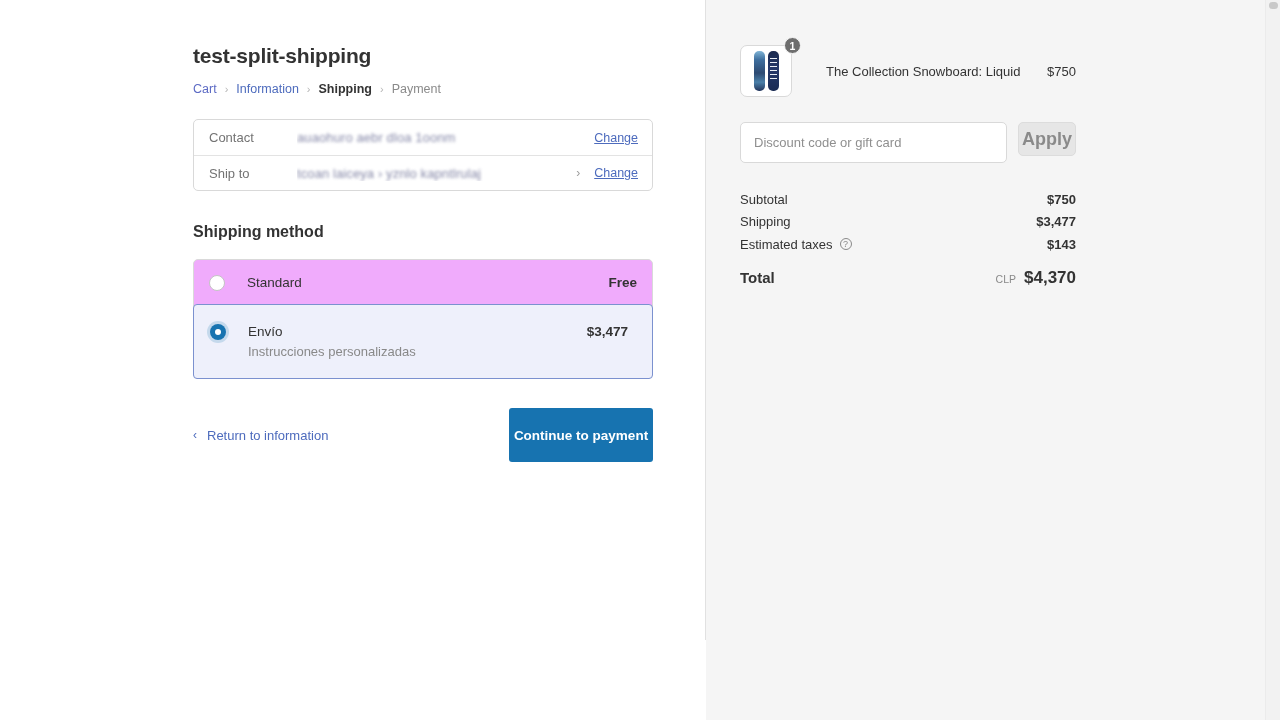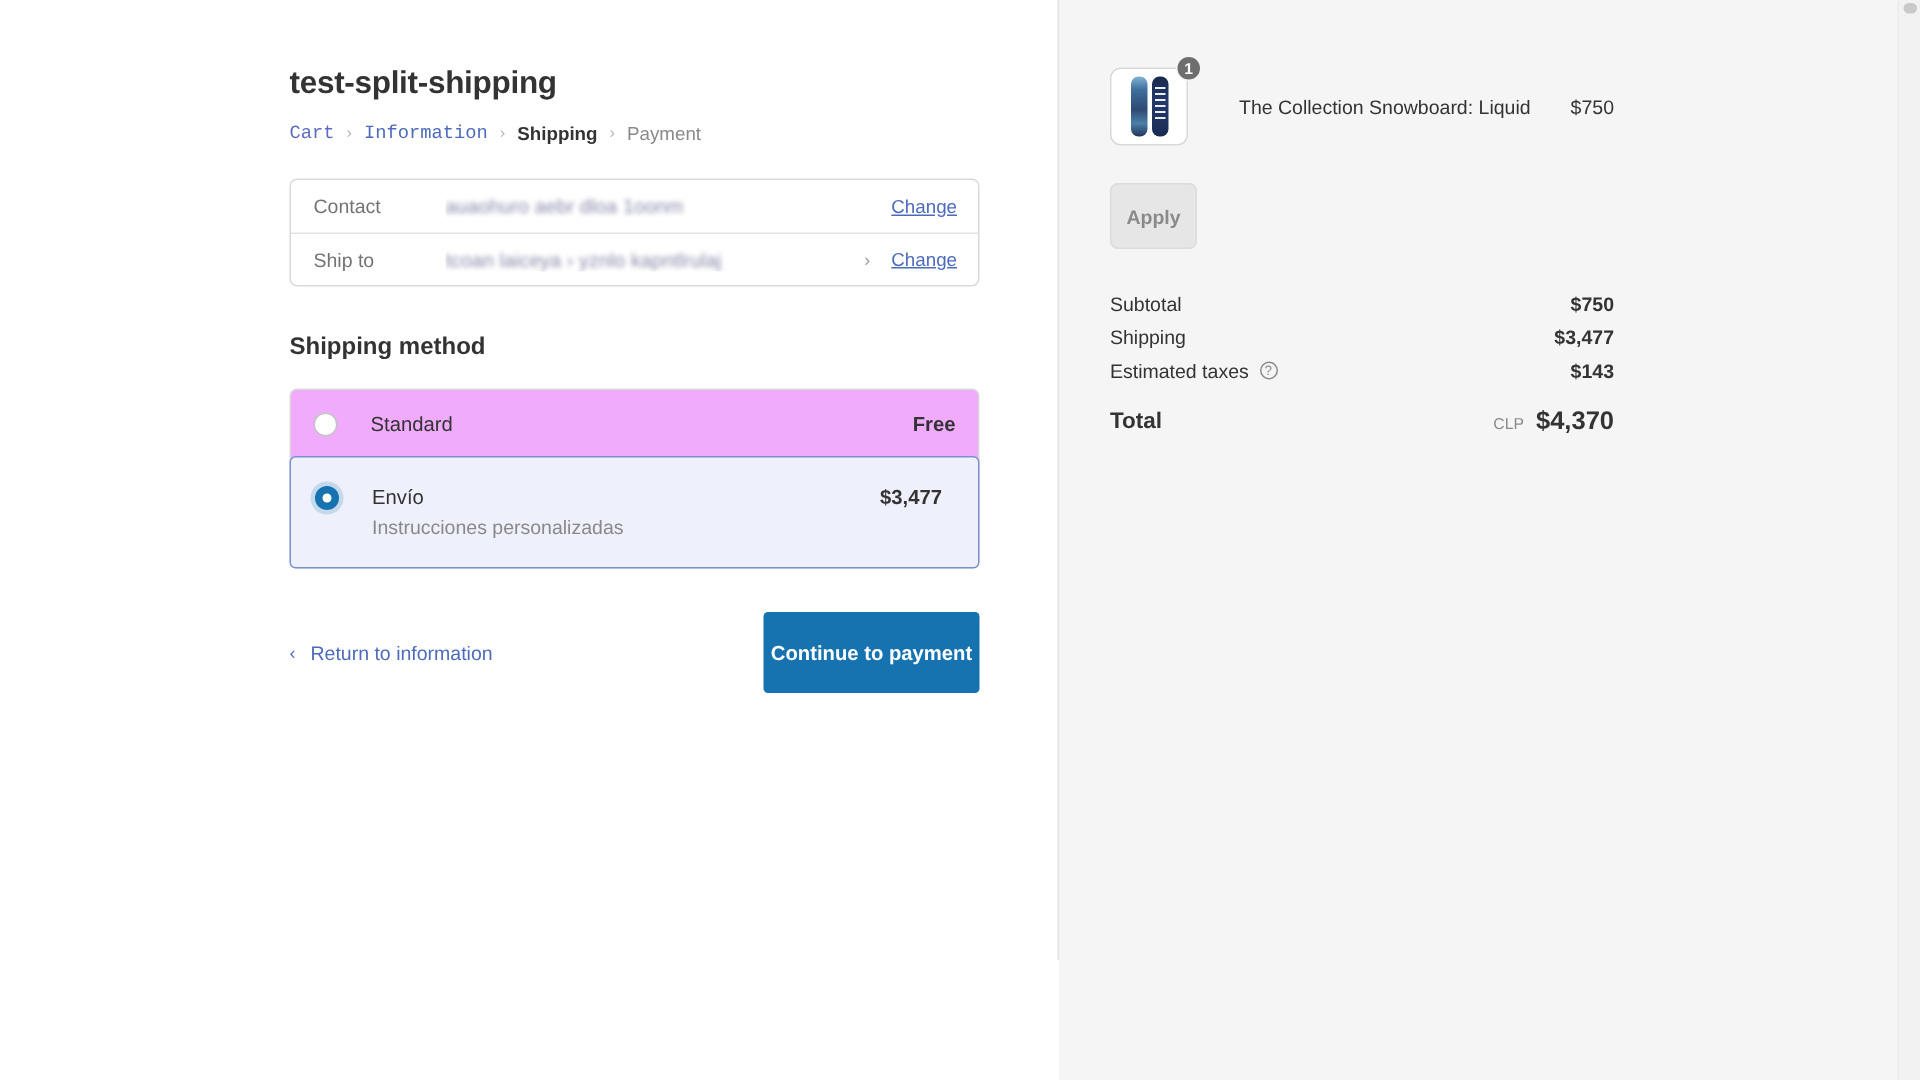--- a/index.html
+++ b/index.html
@@ -50,21 +50,21 @@
 
   
   .breadcrumb {
     margin-top: 11px;
     display: flex;
     align-items: center;
     font-size: 12.5px;
     line-height: 16px;
   }
   .crumb { white-space: nowrap; }
-  .crumb.link { color: #5c6ac4; font-family: Liberation Mono, monospace; }
+  .crumb.link { color: #5c6ac4; }
   .crumb.link.alt { color: #4d6bbd; }
   .crumb.current { color: #333333; font-weight: bold; }
   .crumb.upcoming { color: #8a8a8a; }
   .crumb-sep {
     margin: 0 8px;
     color: #b5b5b5;
     font-size: 11px;
     line-height: 16px;
   }
 
@@ -369,27 +369,27 @@
     font-size: 13px;
     color: #333333;
     outline: none;
   }
   .discount-input::placeholder {
     color: #8f8f8f;
   }
   .apply-btn {
     flex: none;
     width: 58px;
-    height: 44px;
+    height: 34px;
     border: 1px solid #dcdcdc;
     border-radius: 5px;
     background: #e6e6e6;
     color: #8a8a8a;
     font-family: "Liberation Sans", sans-serif;
-    font-size: 13px;
+    font-size: 18px;
     font-weight: bold;
     cursor: pointer;
   }
 
   
   .totals {
     margin-top: 25px;
   }
   .total-row {
     display: flex;
@@ -550,20 +550,21 @@
             <div class="board a"></div>
             <div class="board b"></div>
           </div>
           <div class="qty-badge">1</div>
         </div>
         <div class="item-name">The Collection Snowboard: Liquid</div>
         <div class="item-price">$750</div>
       </div>
 
       <div class="discount-row">
+        <input class="discount-input" type="text" placeholder="Discount code or gift card" style="">
         <button class="apply-btn">Apply</button>
       </div>
 
       <div class="totals">
 
         <div class="total-row">
           <div class="total-label">
             <span>Subtotal</span>
           </div>
           <div class="total-value">$750</div>

